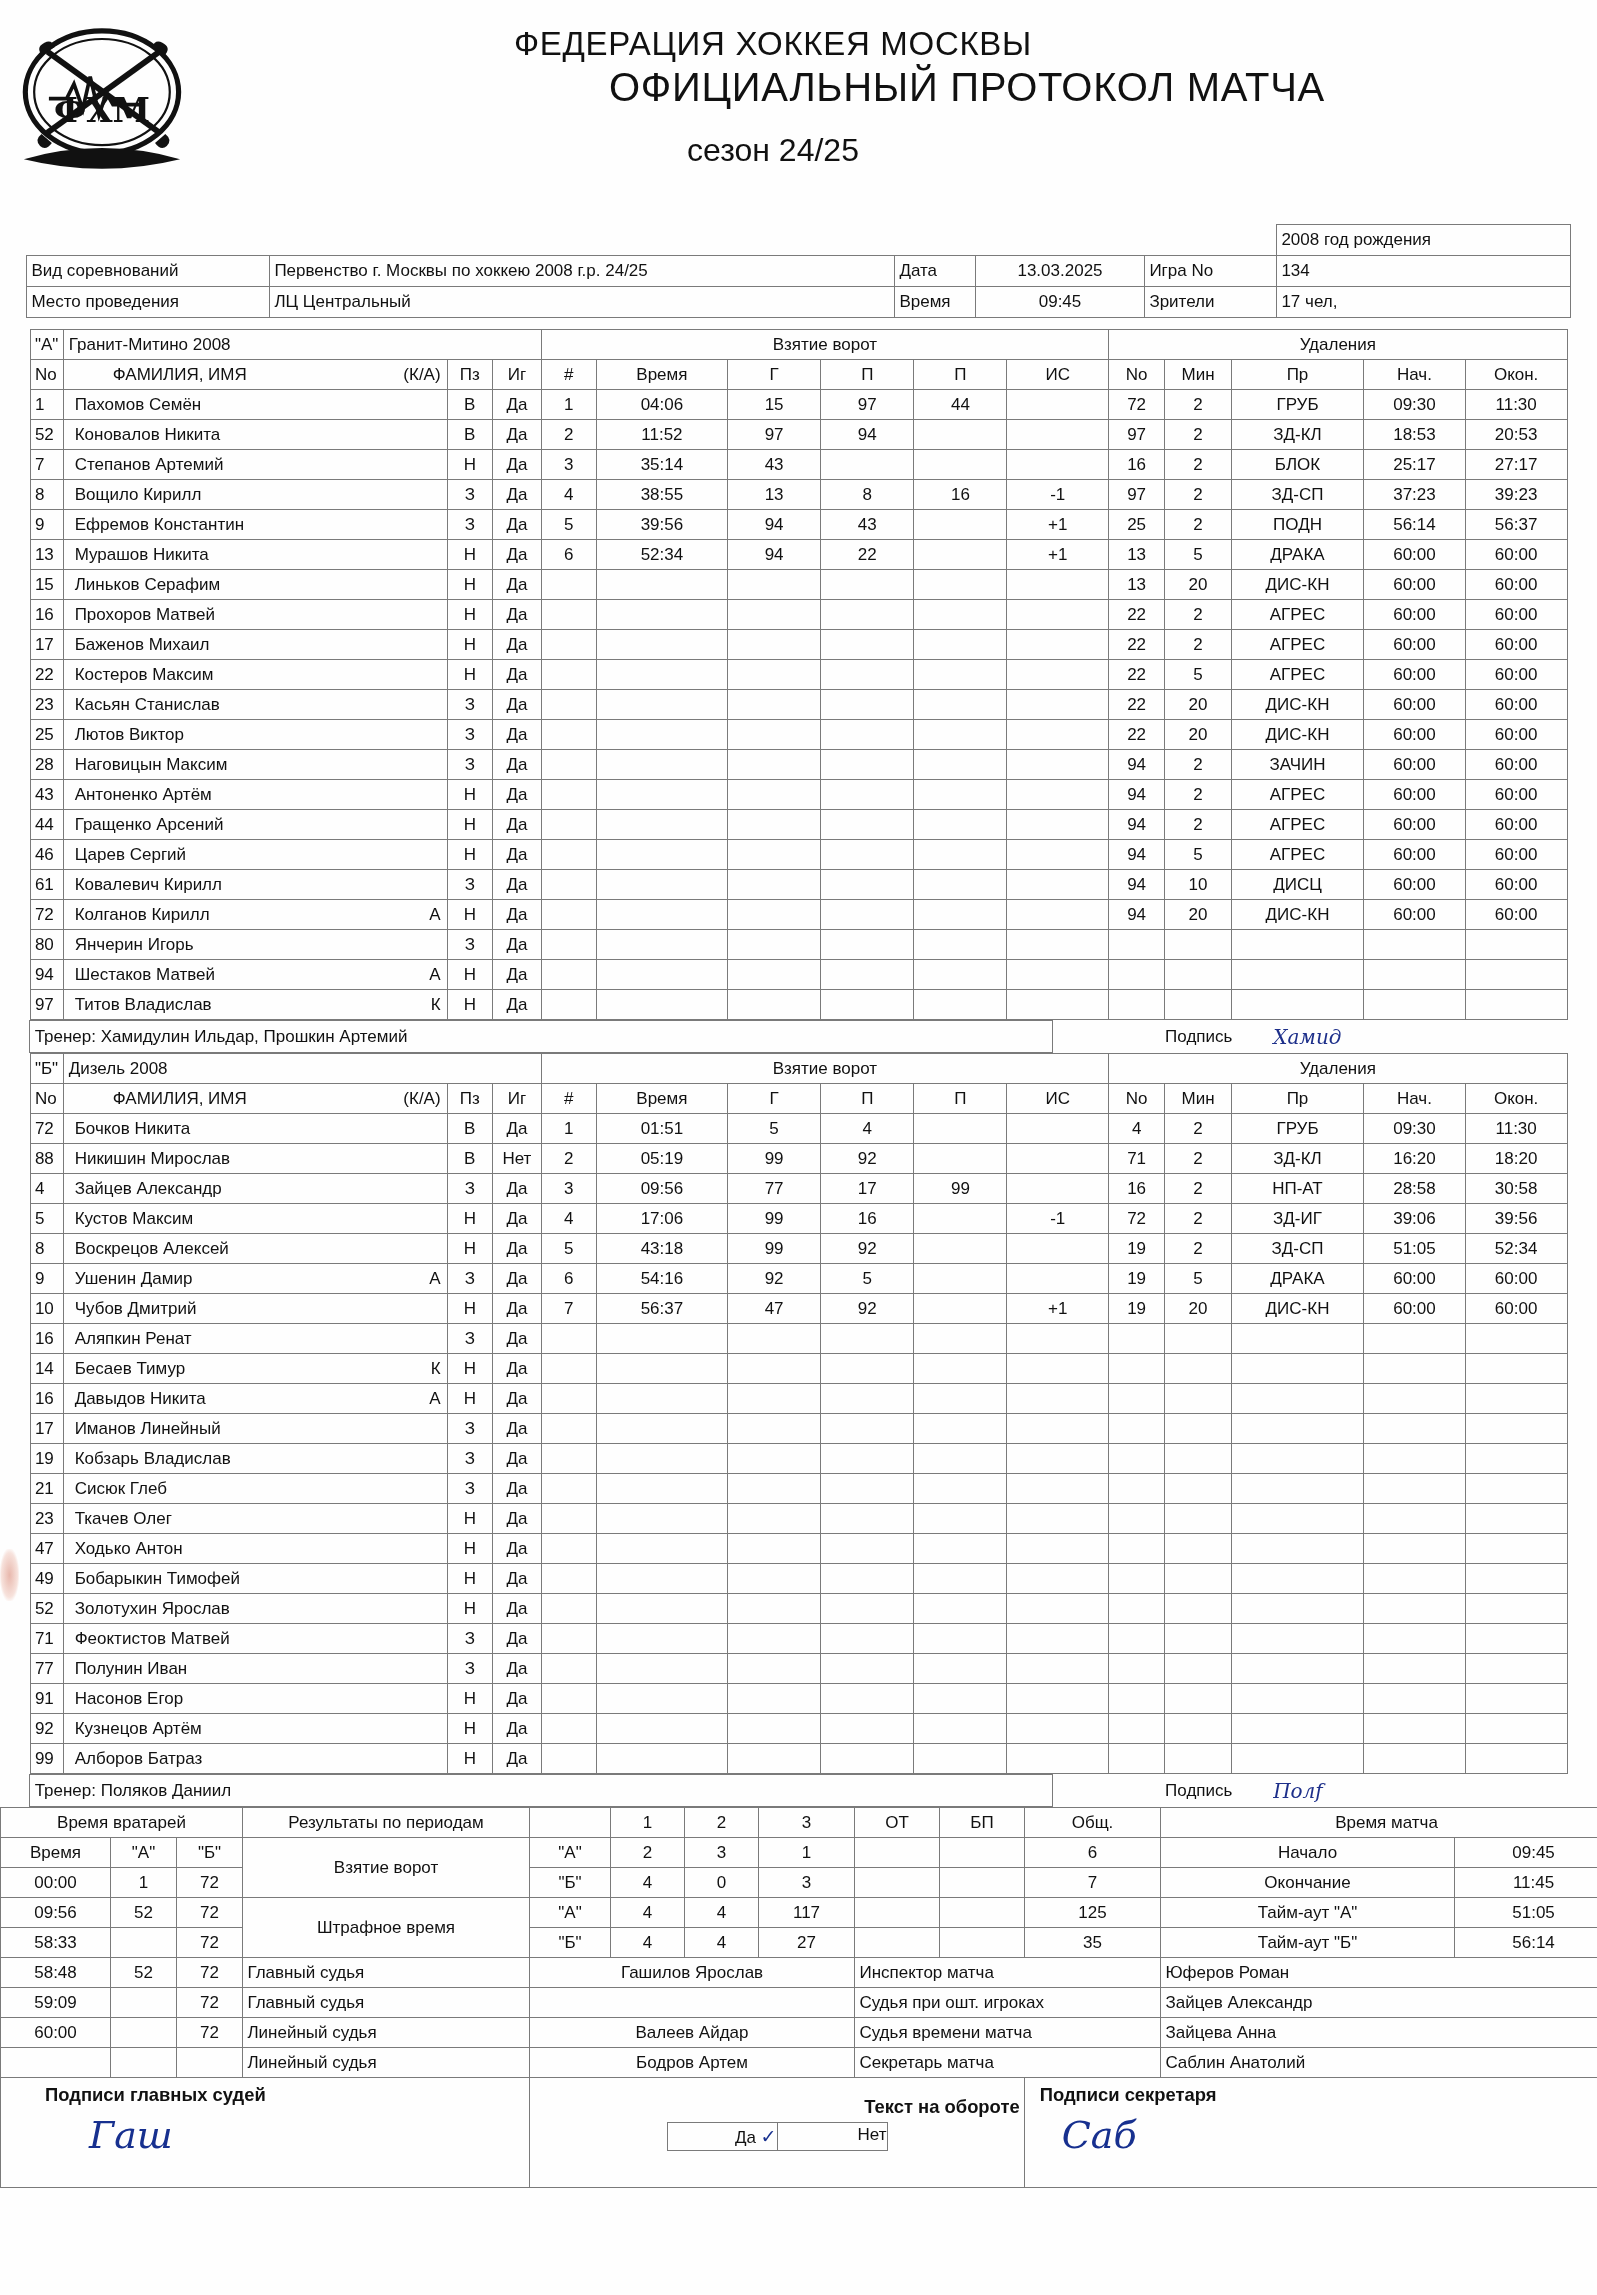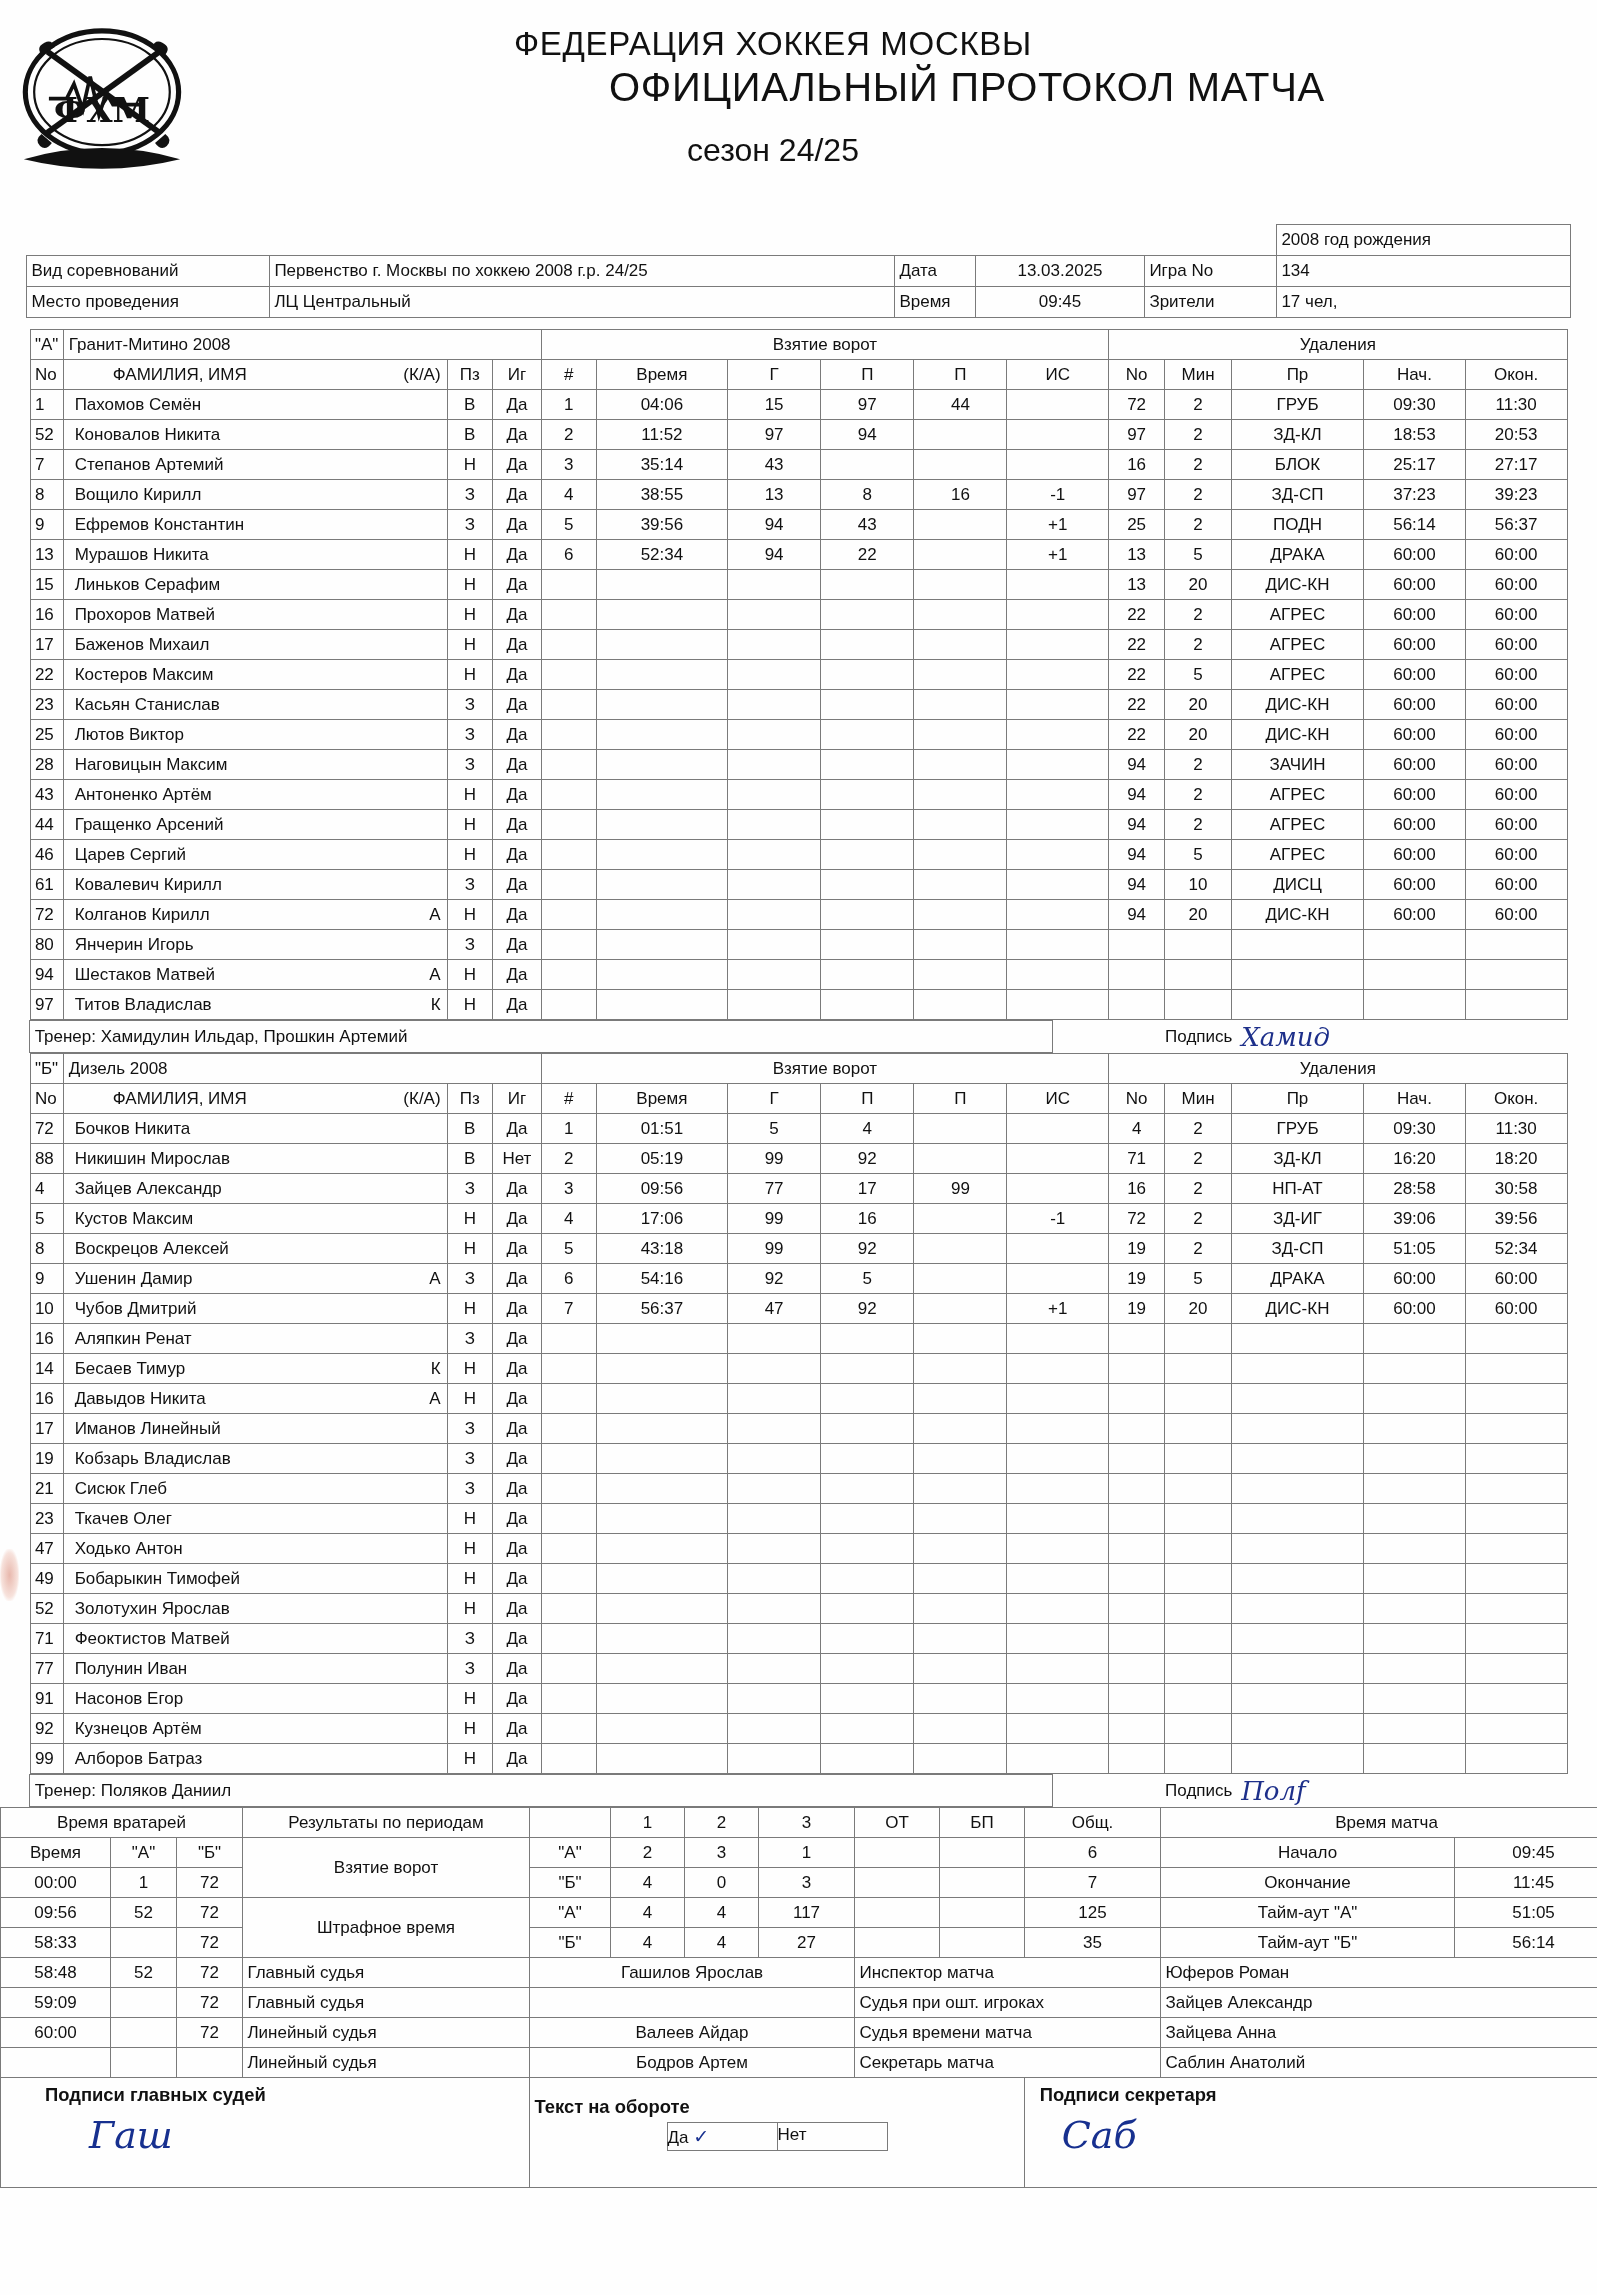--- a/index.html
+++ b/index.html
@@ -109,21 +109,22 @@
     line-height: 29px;
   }
 
   
   .coach-row { width: 1538px; margin: 0 auto; }
   .coach-row td { height: 32px; }
   .sig {
     font-family: "DejaVu Serif", serif;
     font-style: italic;
     color: #1d2f8a;
-    font-size: 26px;
+    font-size: 20px;
+    margin-left: 32px;
   }
 
   
   .bottom-table { width: 1538px; margin: 0 auto; }
   .bottom-table td { height: 30px; }
 
   .sig-big {
     font-family: "DejaVu Serif", serif;
     font-style: italic;
     color: #17308f;
@@ -1184,21 +1185,21 @@
           <td class="l" colspan="1">Линейный судья</td>
           <td class="c" colspan="4">Бодров Артем</td>
           <td class="l" colspan="3">Секретарь матча</td>
           <td class="l" colspan="2">Саблин Анатолий</td>
         </tr>
         <tr>
           <td colspan="4" style="height:110px;vertical-align:top;padding:5.9px 0 0 44px">
             <div class="sig-label">Подписи главных судей</div>
             <div class="sig-big" style="padding-left:44px;padding-top:10.3px">Гаш</div>
           </td>
-          <td colspan="6" style="height:110px;vertical-align:top;padding-top:17.7px;text-align:left">
+          <td colspan="6" style="height:110px;vertical-align:top;padding-top:17.7px;text-align:right">
             <div class="sig-label">Текст на обороте</div>
             <div style="margin:4.4px auto 0;display:flex;width:221px;border:0.7px solid #7a7a7a">
               <div style="flex:1;border-right:0.7px solid #7a7a7a;padding:2.2px 0">Да <span class="check">✓</span></div>
               <div style="flex:1;padding:2.2px 0">Нет</div>
             </div>
           </td>
           <td colspan="3" style="height:110px;vertical-align:top;padding:5.9px 0 0 14.7px">
             <div class="sig-label">Подписи секретаря</div>
             <div class="sig-big" style="padding-left:22px;padding-top:10.3px">Саб</div>
           </td>

